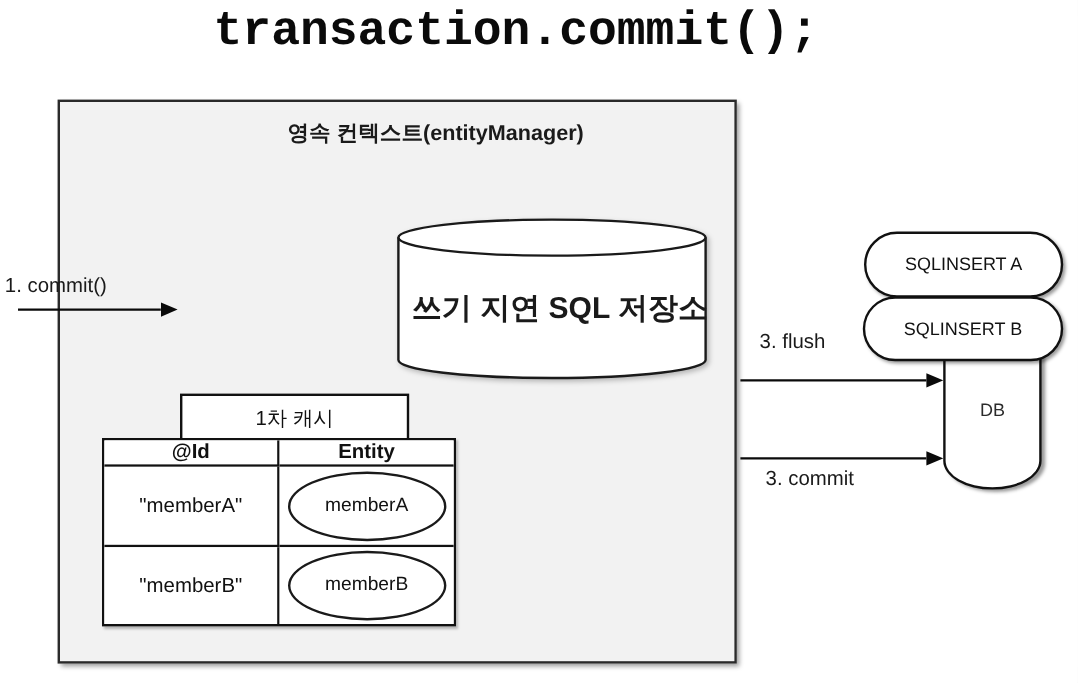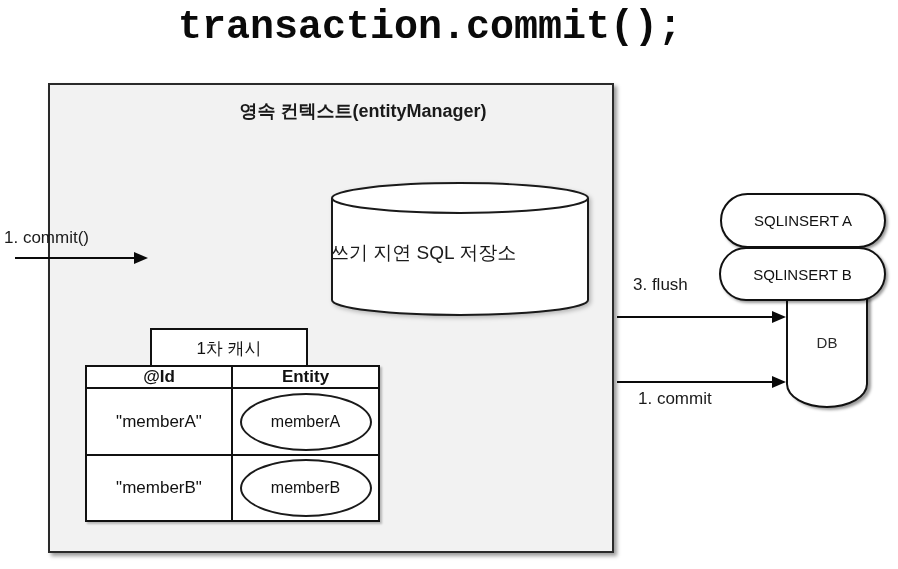--- a/index.html
+++ b/index.html
@@ -20,26 +20,26 @@
     background:#f2f2f2;border:2px solid #2a2a2a;
     box-shadow:3px 3px 4px rgba(0,0,0,0.40);
   }
   .box-title{
     left:48px;top:99px;width:630px;text-align:center;
     font-size:18px;font-weight:700;color:#1a1a1a;
   }
   
   .cyl-svg{left:330px;top:180px;filter:drop-shadow(2px 2px 2px rgba(0,0,0,0.25));}
   .cyl-label{
-    left:330px;top:240px;width:260px;text-align:left;
-    font-size:19px;color:#1a1a1a;white-space:nowrap;
+    left:330px;top:240px;width:260px;text-align:right;
+    font-size:25px;color:#1a1a1a;white-space:nowrap;font-weight:bold;
   }
   
   .cache-tab{
-    left:150px;top:328px;width:158px;height:41px;box-sizing:border-box;
+    left:150px;top:328px;width:191px;height:41px;box-sizing:border-box;
     background:#ffffff;border:2px solid #111;z-index:1;
     display:flex;align-items:center;justify-content:center;
     font-size:17px;color:#111;
   }
   .cache-table{
     left:85px;top:365px;width:295px;height:157px;box-sizing:border-box;
     background:#ffffff;border:2px solid #111;z-index:2;
     display:grid;grid-template-columns:146px 1fr;grid-template-rows:22px 67px 1fr;
     box-shadow:2px 2px 2px rgba(0,0,0,0.25);
   }
@@ -107,21 +107,21 @@
     </div>
 
     <div class="cell col1 id-cell">"memberB"</div>
     <div class="cell">
       <div class="entity-ellipse">memberB</div>
     </div>
   </div>
 
   <div class="abs flow-label lbl-1">1. commit()</div>
   <div class="abs flow-label lbl-2">3. flush</div>
-  <div class="abs flow-label lbl-3">1. commit</div>
+  <div class="abs flow-label lbl-3">3. commit</div>
 
   <div class="abs db">
     <div class="db-label">DB</div>
   </div>
 
   <div class="abs pill pill-a">
     <span>SQL</span>
     <span>INSERT A</span>
   </div>
   <div class="abs pill pill-b">

